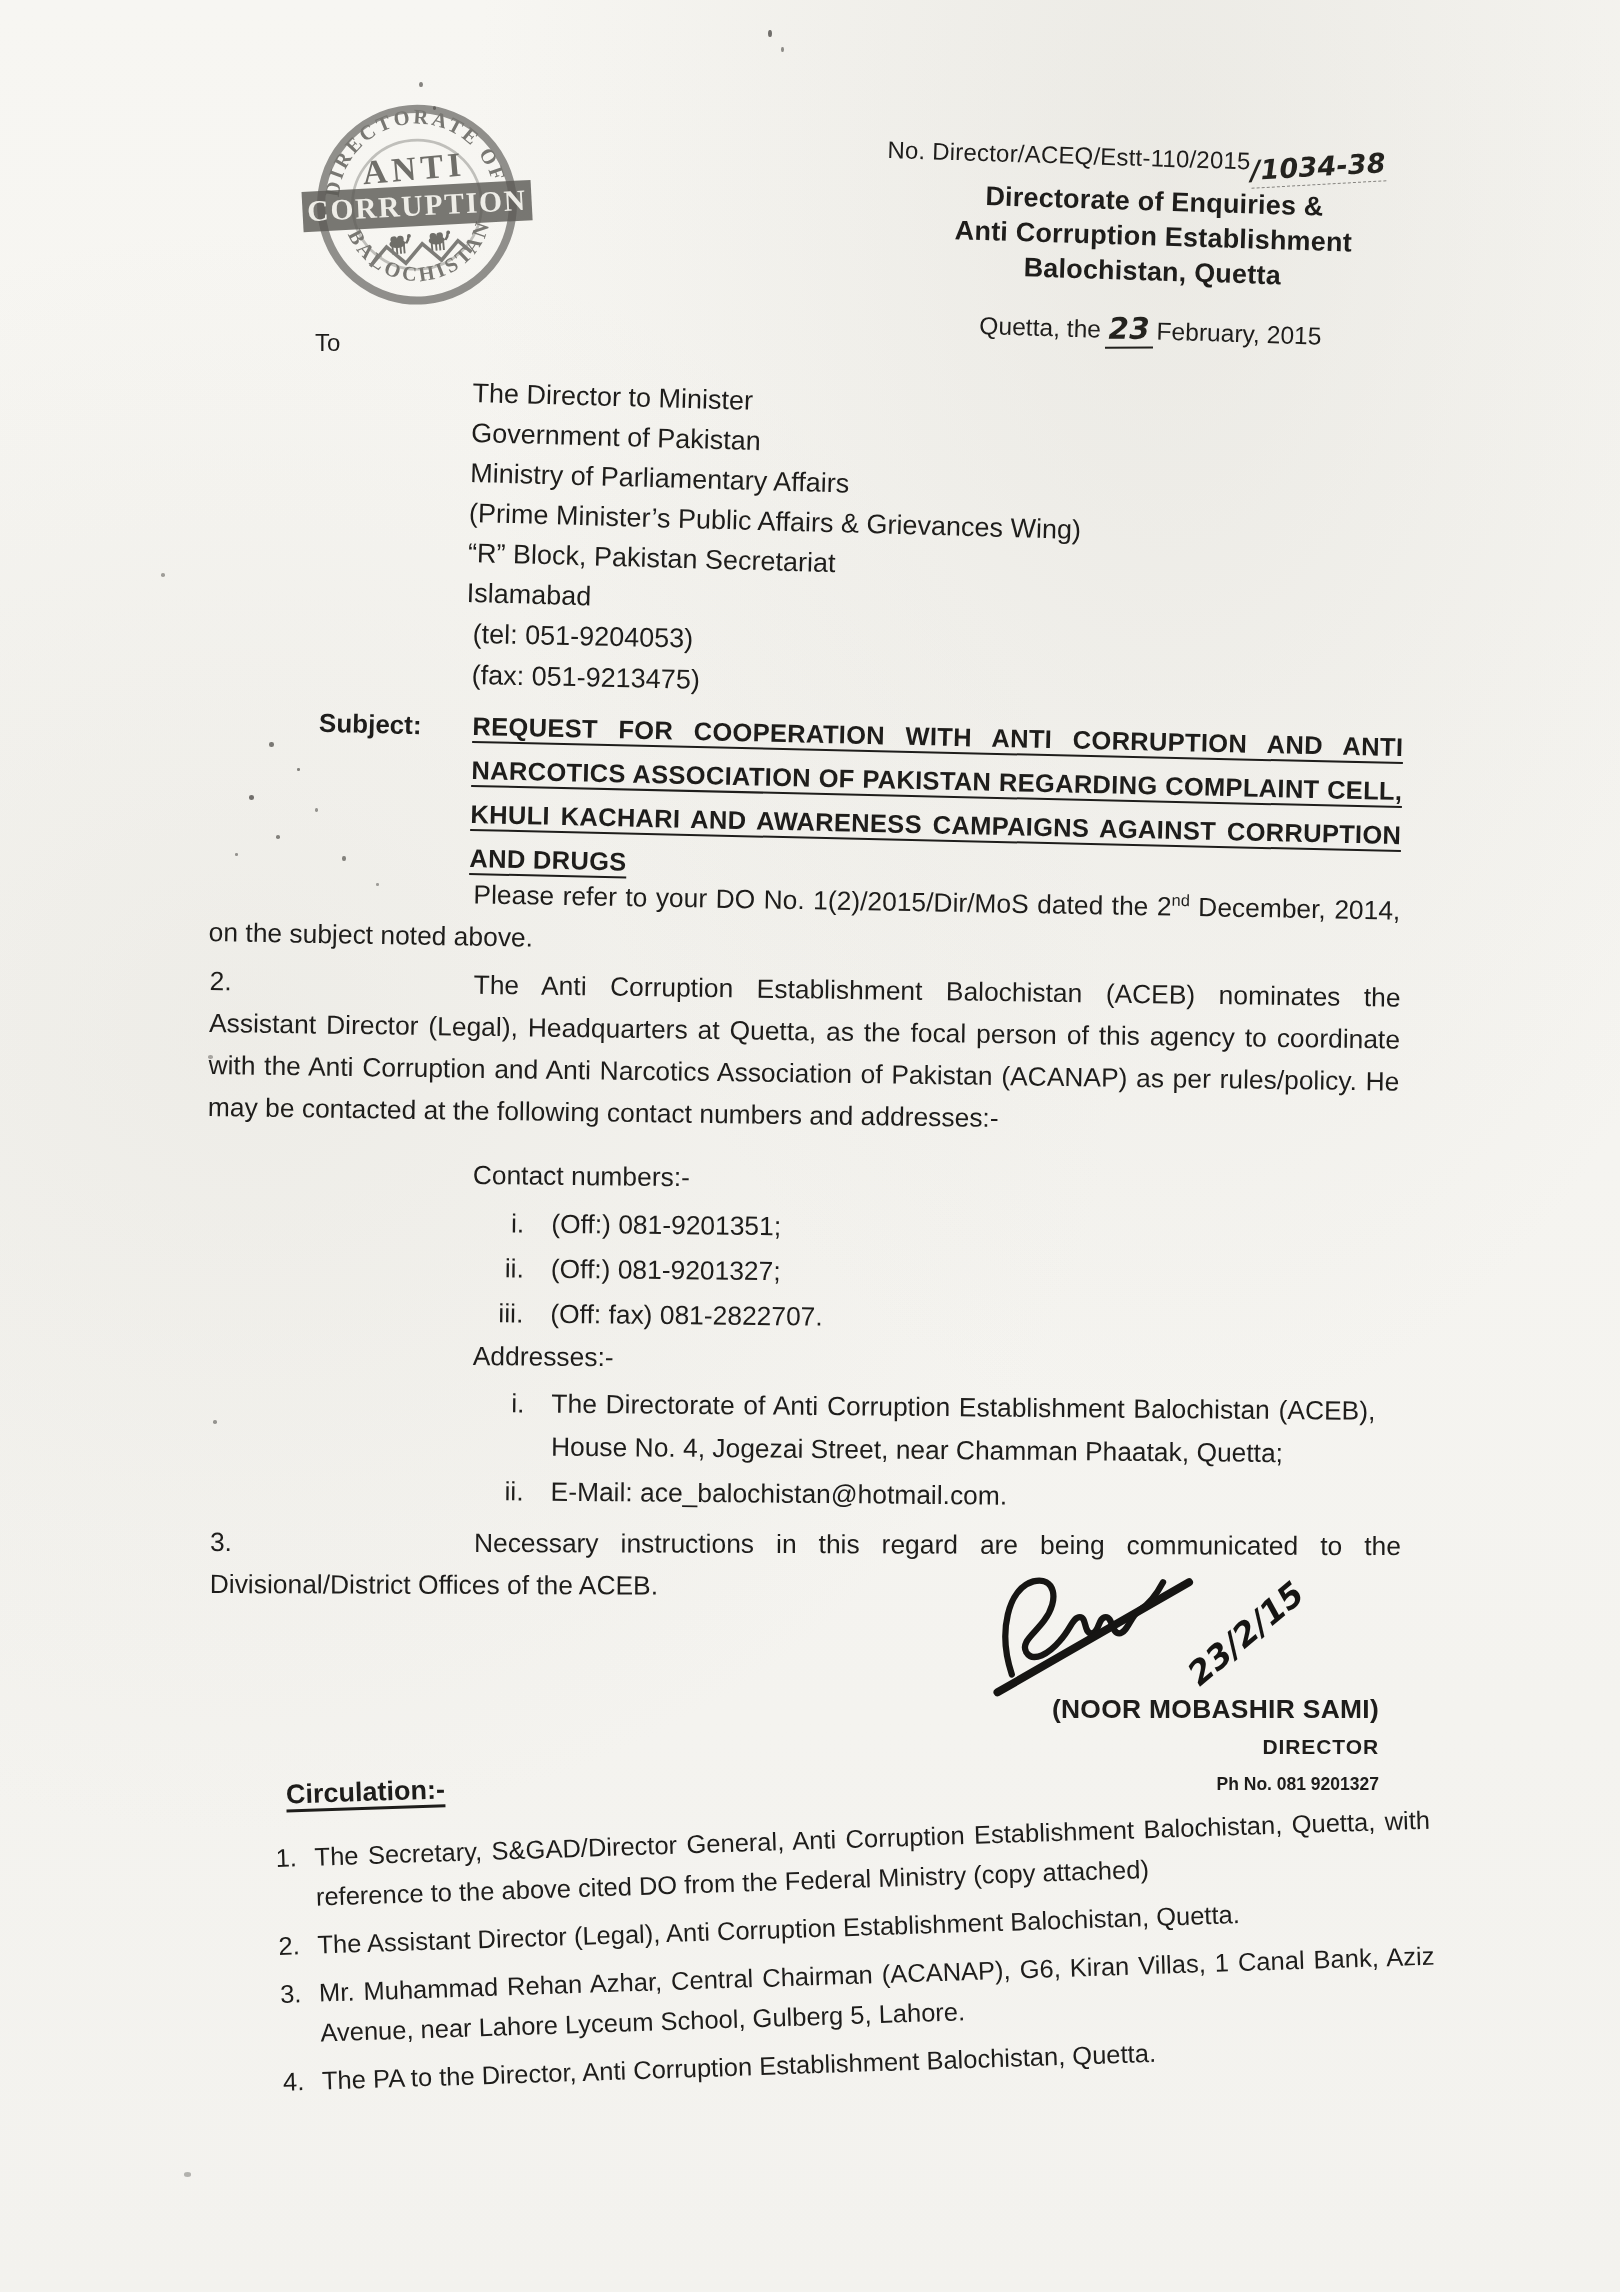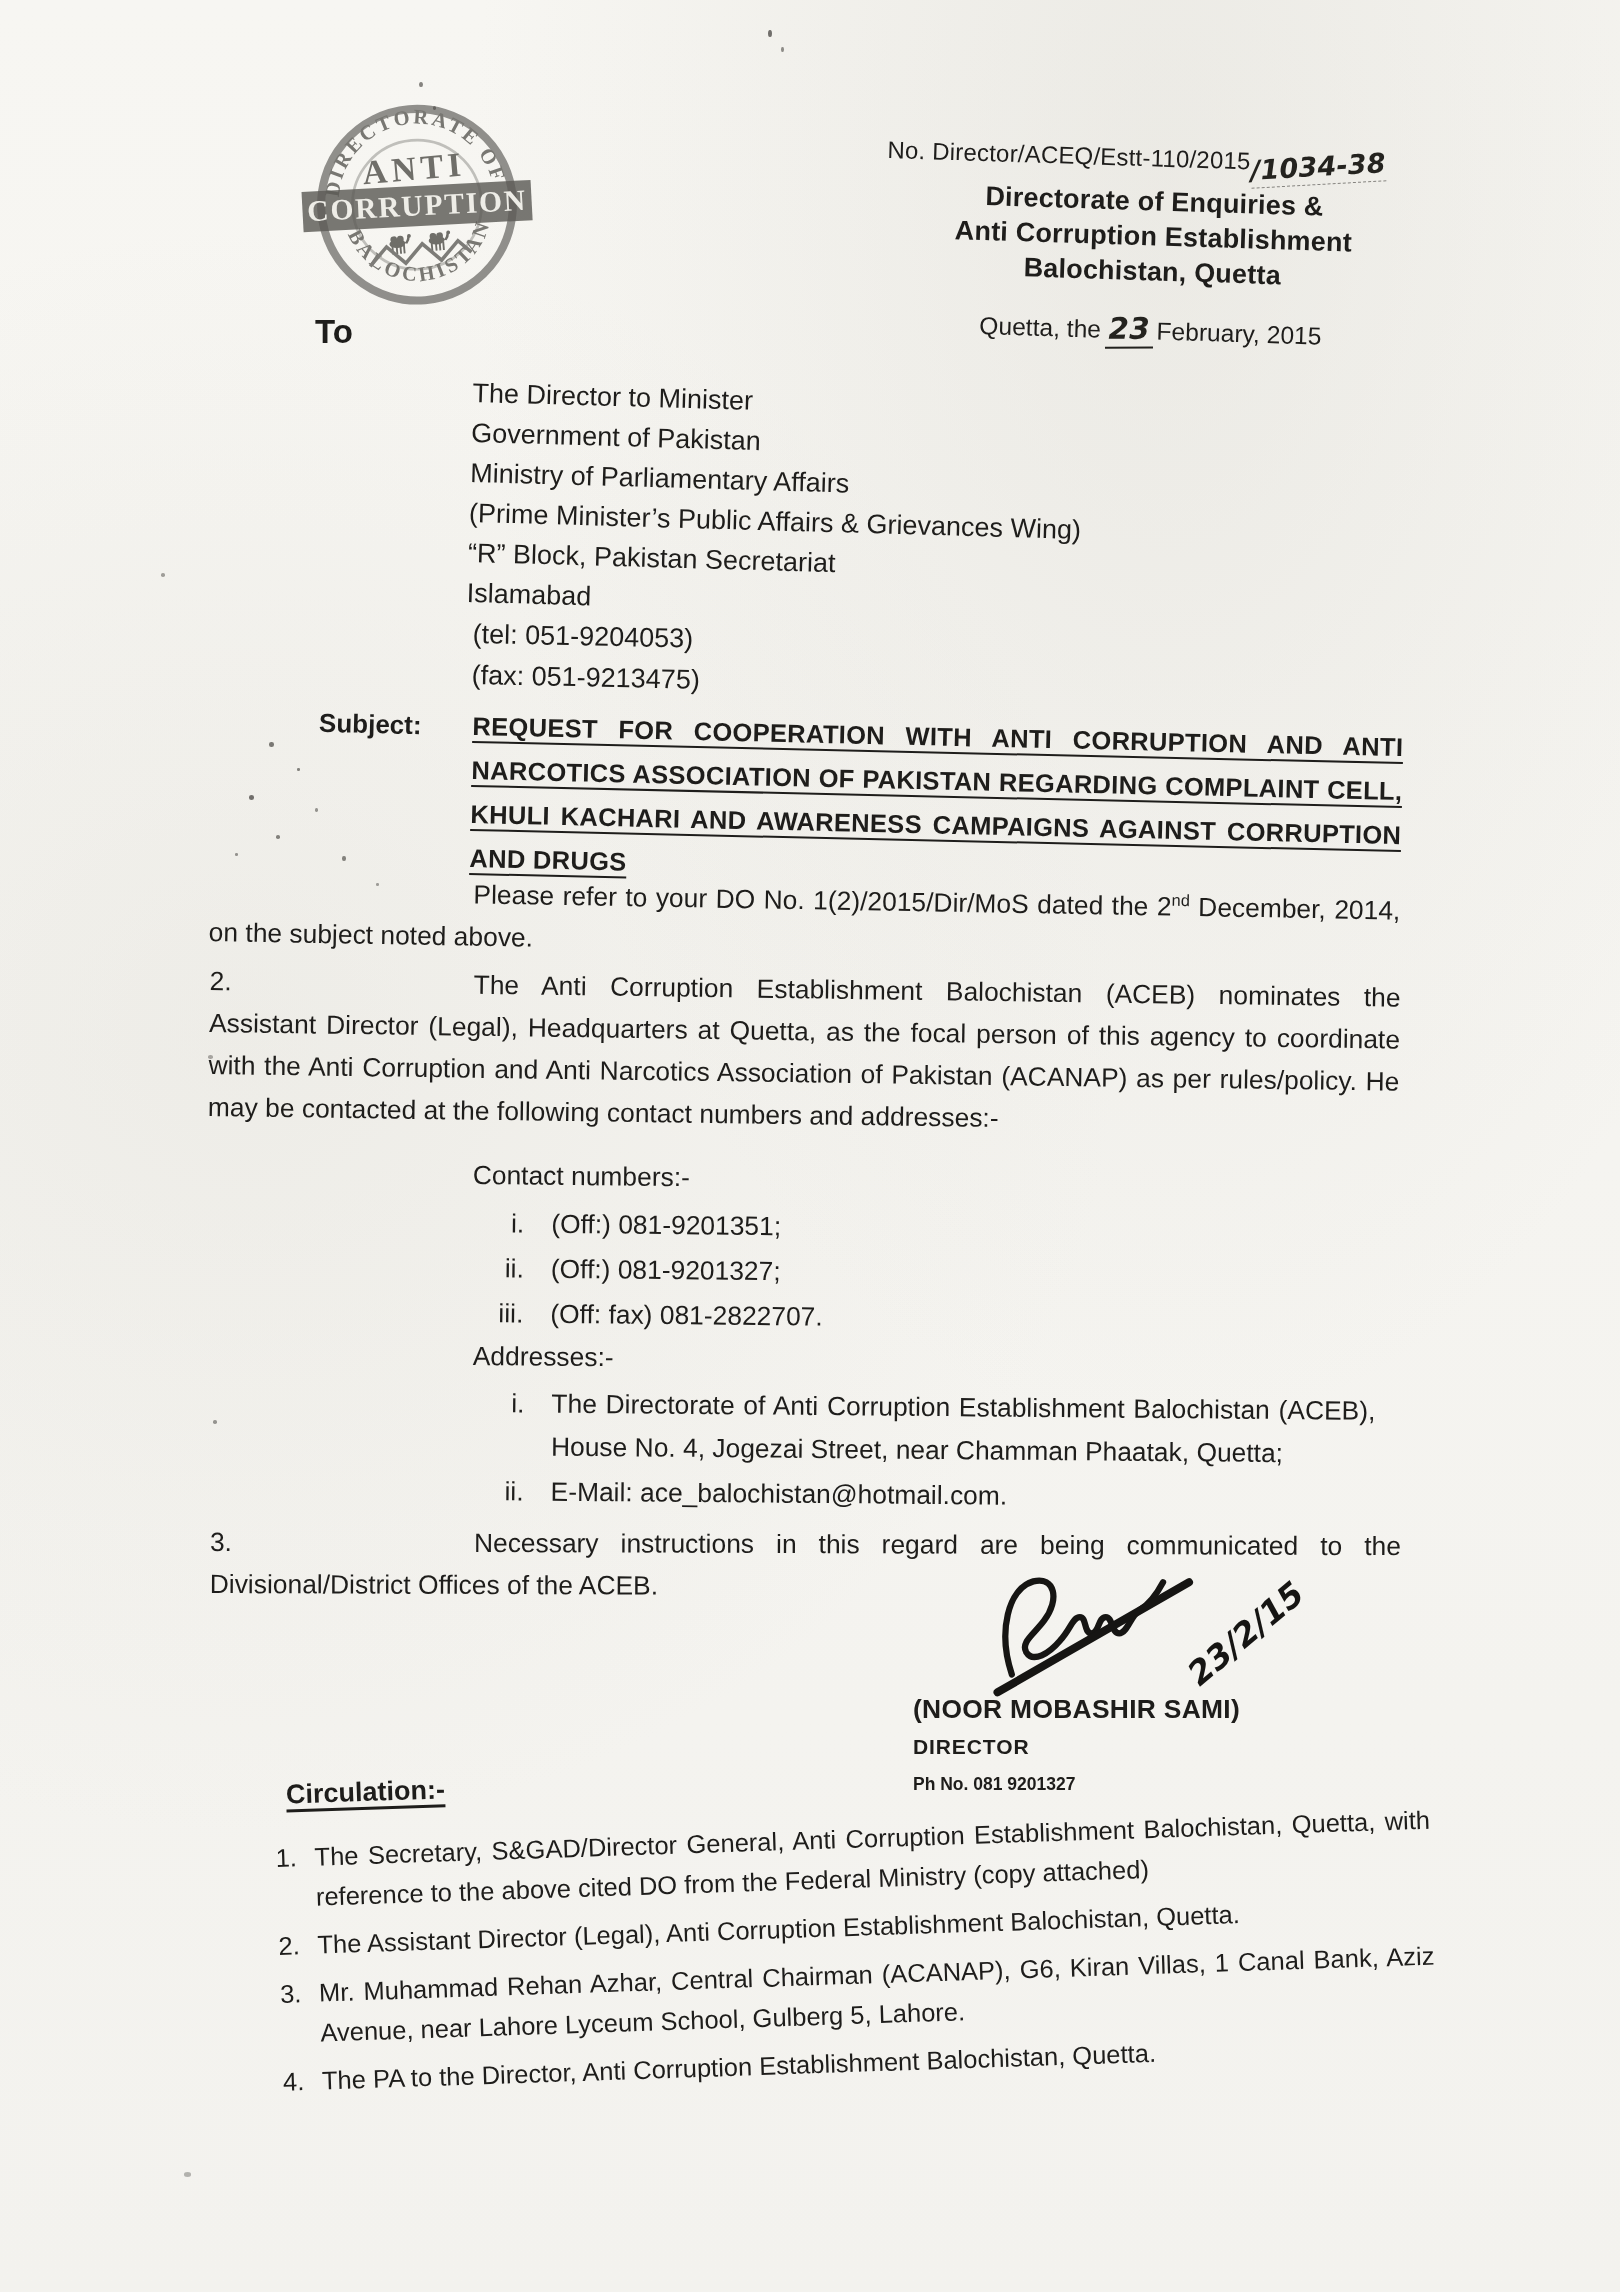--- a/index.html
+++ b/index.html
@@ -29,21 +29,21 @@
   }
   .ref-hw{display:inline-block;font-size:27px;transform:rotate(-5deg) translateY(4.5px);
     border-bottom:1.8px dashed rgba(50,48,44,.55);padding-bottom:1.8px;}
   .orgline{font-size:27px;font-weight:bold;text-align:center;line-height:35px;letter-spacing:0.2px;}
   .dateline{margin-top:23px;text-align:center;font-size:24.6px;}
   .date-day{display:inline-block;font-size:29.6px;transform:rotate(-2deg);
     border-bottom:2.7px solid #22211e;padding:0 3.6px 0.9px 3.6px;margin:0 3.6px;}
   
   .stamp{left:288px;top:90px;width:258px;height:233px;opacity:.88;}
   
-  .to-label{left:315px;top:313px;font-size:33px;font-weight:bold;}
+  .to-label{left:315px;top:329px;font-size:24px;}
   .addressee{left:473px;top:373px;font-size:27px;line-height:40px;
     transform:rotate(1.6deg);transform-origin:left top;}
   .telfax{left:473px;top:614px;font-size:27px;line-height:41px;
     transform:rotate(1.2deg);transform-origin:left top;}
   
   .subj-label{left:319px;top:709px;font-size:26px;font-weight:bold;
     transform:rotate(1.3deg);}
   .subj-text{
     left:473px;top:704px;width:931px;
     font-size:25.5px;font-weight:bold;line-height:44px;
@@ -62,21 +62,21 @@
   
   .contact{left:473px;top:1155px;font-size:26.4px;transform:rotate(.6deg);transform-origin:left top;}
   .contact .row{display:flex;line-height:45px;}
   .addresses{left:473px;top:1336px;font-size:26.4px;transform:rotate(.5deg);transform-origin:left top;}
   .addresses .row{display:flex;line-height:43px;margin-top:1.8px;}
   .rn{width:52px;text-align:right;margin-right:27px;flex:none;}
   .addresses .row .t{width:824px;text-align:justify;}
   .list-head{line-height:41px;margin-bottom:5.4px;}
   
   .sig-svg{left:985px;top:1533px;width:340px;height:188px;}
-  .sig-block{left:913px;top:1694px;width:466px;text-align:left;}
+  .sig-block{left:913px;top:1694px;width:466px;text-align:right;}
   .sig-name{font-size:26.4px;font-weight:bold;letter-spacing:0.3px;}
   .sig-title{font-size:21px;font-weight:bold;margin-top:10px;letter-spacing:0.9px;}
   .sig-phone{font-size:17.5px;font-weight:bold;margin-top:15px;}
   
   .circulation{left:273px;top:1780px;width:1155px;
     transform:rotate(-1.9deg);transform-origin:left top;}
   .circ-head{margin-left:12.5px;font-size:27px;font-weight:bold;
     text-decoration:underline;text-decoration-thickness:2.7px;text-underline-offset:6.3px;}
   .circ-list{margin-top:27px;font-size:25.5px;line-height:40px;}
   .circ-item{display:flex;margin-bottom:8px;}

